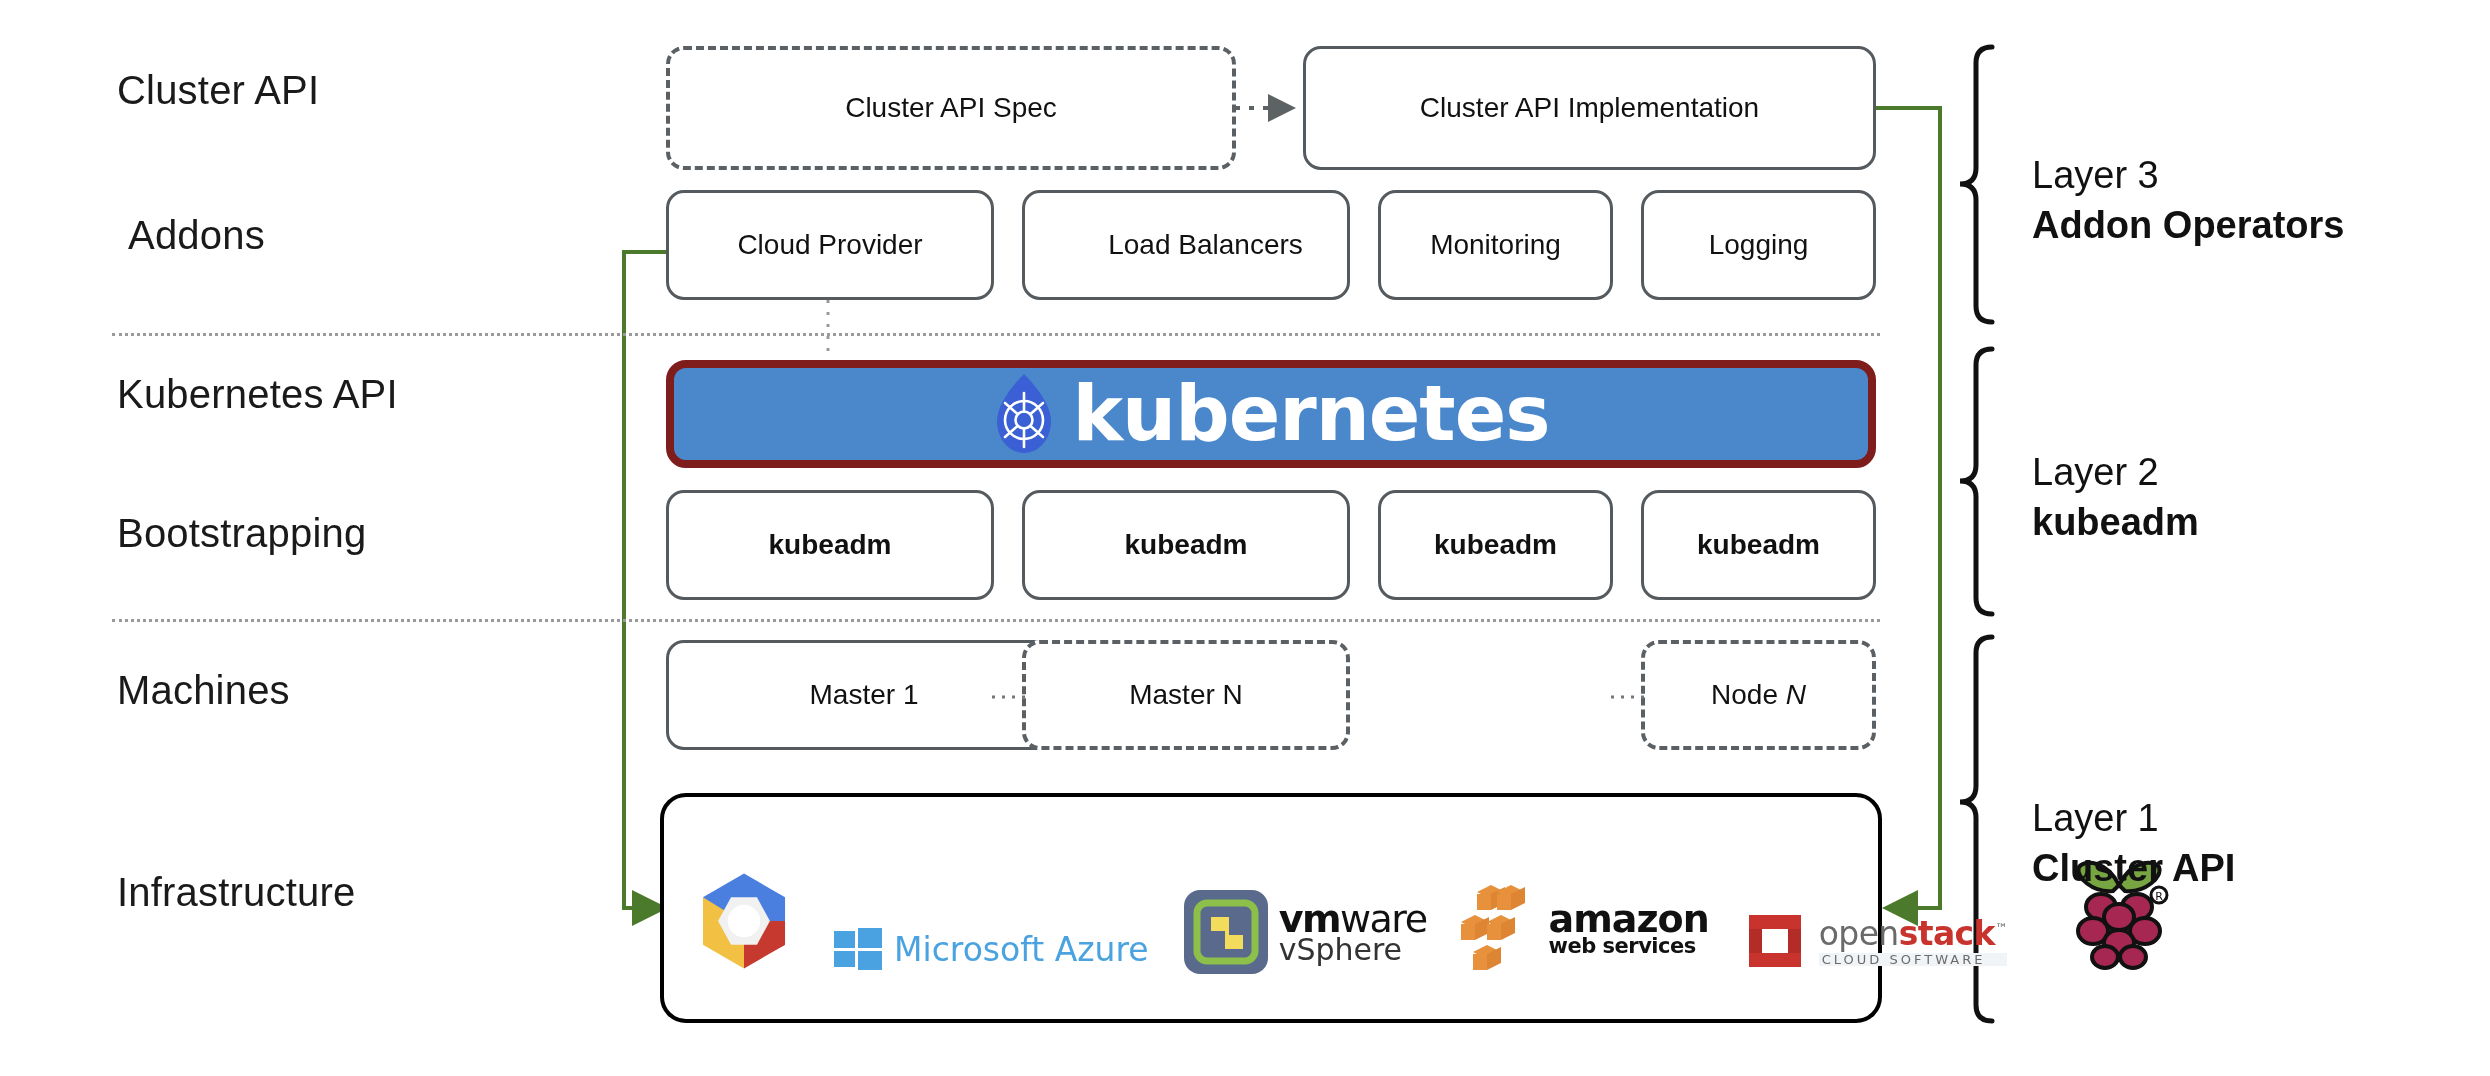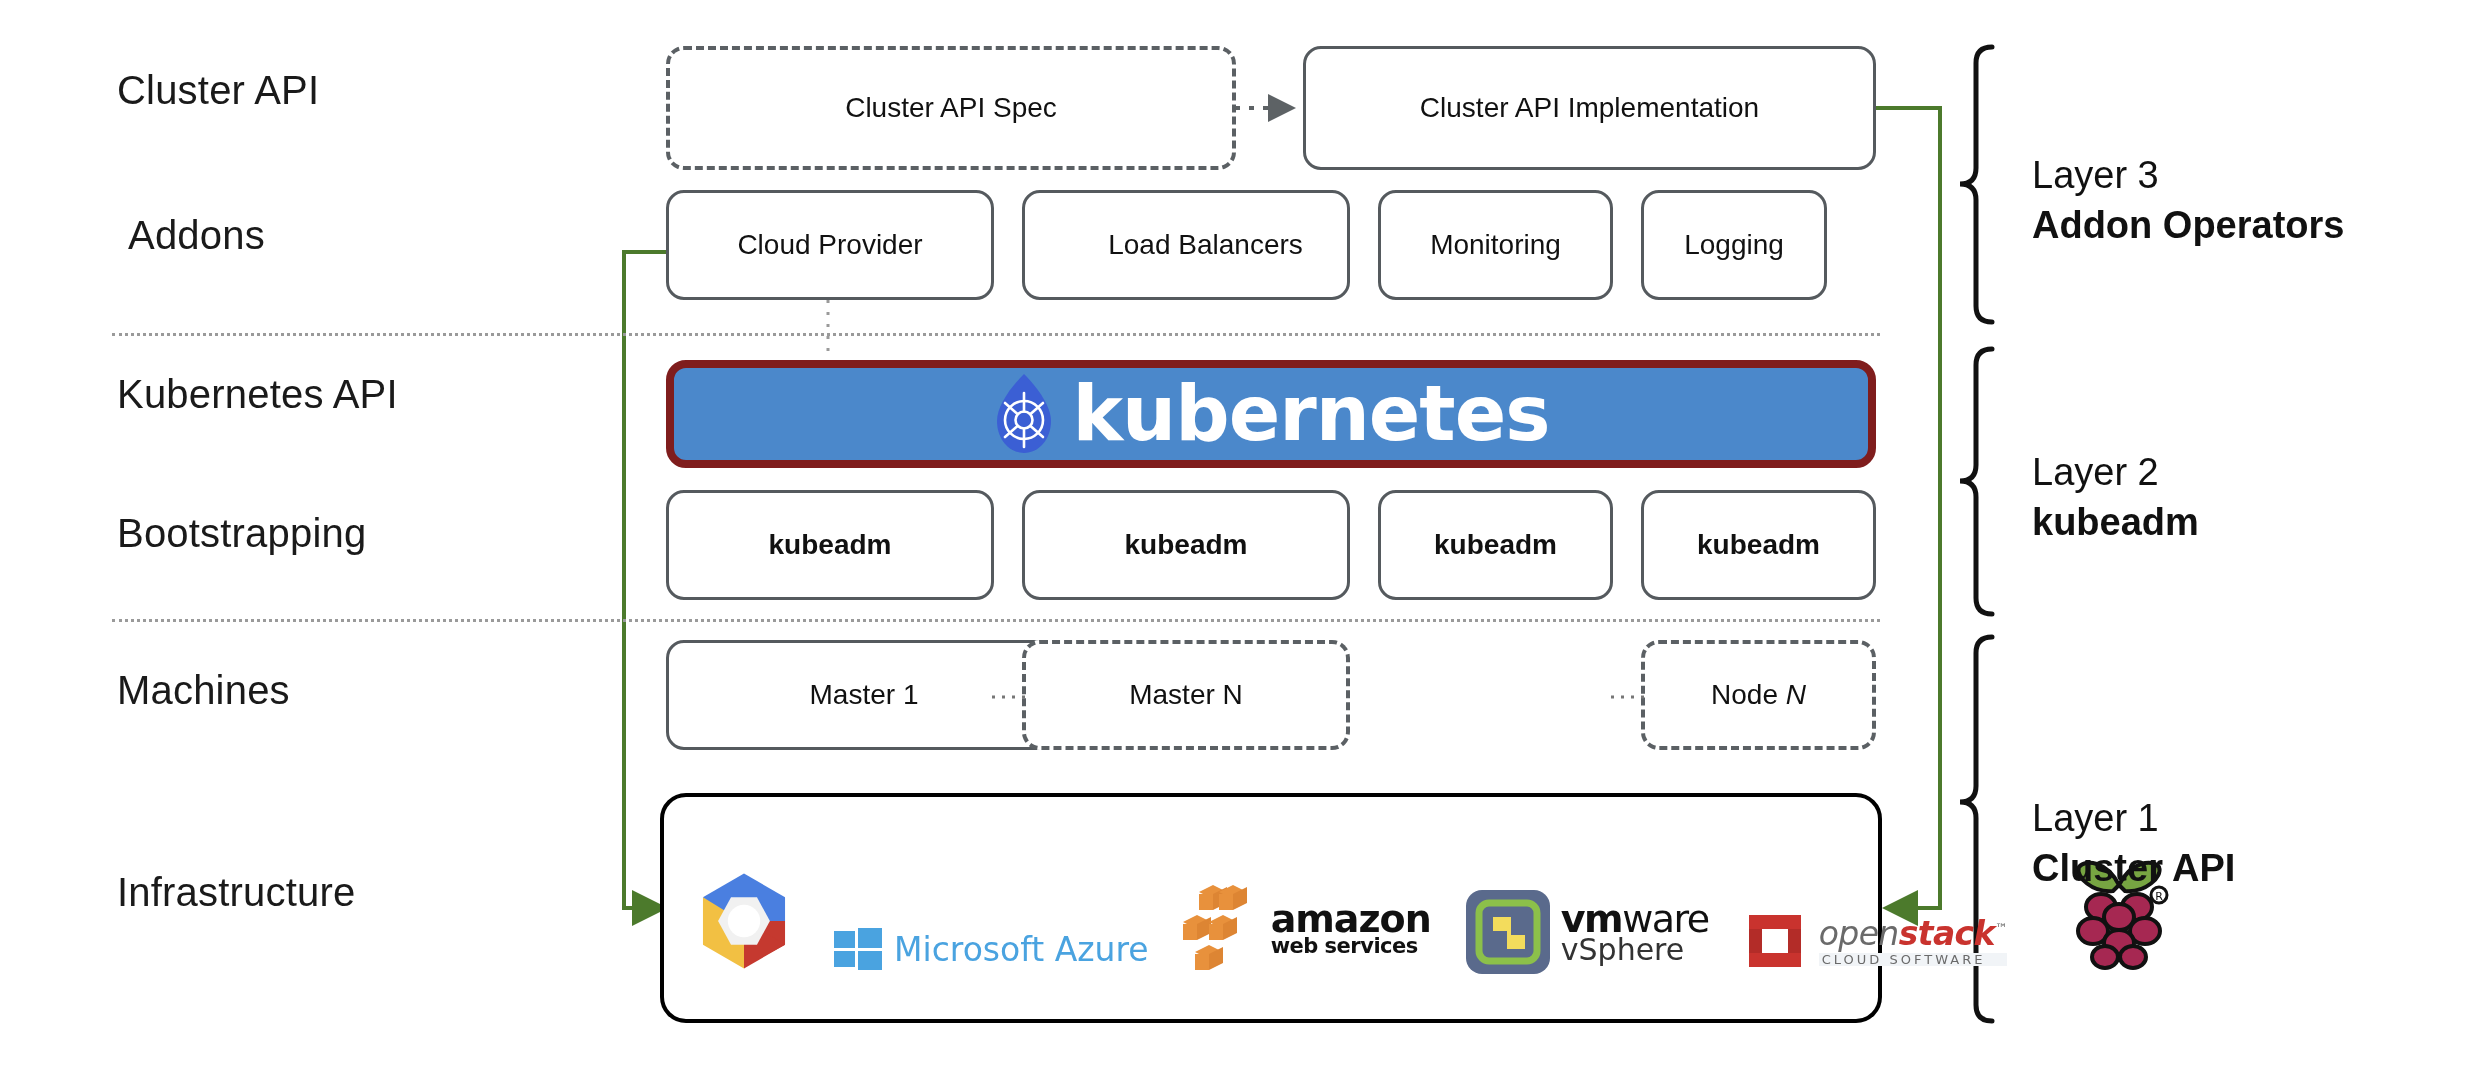--- a/index.html
+++ b/index.html
@@ -117,21 +117,21 @@
     line-height: .92;
     margin-left: 4px;
   }
   .aws-text .l1 { font-size: 38px; font-weight: bold; letter-spacing:-1px; display:block;}
   .aws-text .l2 { font-size: 21px; font-weight: bold; letter-spacing:-.5px; display:block;}
   .vm-text { margin-left: 10px; line-height: 1; }
   .vm-text .l1 { font-family:"DejaVu Sans",sans-serif; font-size: 38px; font-weight: bold; color:#111; letter-spacing:-1.5px; display:block;}
   .vm-text .l1 .light { font-weight: normal; }
   .vm-text .l2 { font-family:"DejaVu Sans",sans-serif; font-size: 30px; color:#333; display:block; margin-top:-3px;}
   .os-text { margin-left: 8px; line-height: 1; }
-  .os-text .l1 { font-family:"DejaVu Sans",sans-serif; font-size: 33px; color:#6a6a6a; display:block; letter-spacing:-.6px;font-style:italic;}
+  .os-text .l1 { font-family:"DejaVu Sans",sans-serif; font-size: 33px; color:#6a6a6a; display:block; letter-spacing:-.6px;}
   .os-text .l1 b { color:#c9332e; font-weight:bold; }
   .os-text .l1 sup { font-size: 13px; }
   .os-text .l2 { font-family:"DejaVu Sans",sans-serif; font-size: 13px; color:#6a6a6a; letter-spacing:3px; display:block; background:#f1f4f7; padding:0 3px; margin-top:3px;}
 </style>
 </head>
 <body>
 
 <div id="stage">
 
   <svg id="overlay" viewBox="0 0 2490 1076" xmlns="http://www.w3.org/2000/svg">
@@ -192,21 +192,21 @@
 
   <div class="box solid" style="left:1303px; top:46px; width:573px; height:124px;">
     <span>Cluster API Implementation</span>
   </div>
   <div class="box solid" style="left:1022px; top:190px; width:328px; height:110px;padding-left:39px;">
     <span>Load Balancers</span>
   </div>
   <div class="box solid" style="left:1378px; top:190px; width:235px; height:110px;">
     <span>Monitoring</span>
   </div>
-  <div class="box solid" style="left:1641px; top:190px; width:186px; height:110px;">
+  <div class="box solid" style="left:1641px; top:190px; width:235px; height:110px;">
     <span>Logging</span>
   </div>
 
   <div class="k8s-banner" style="left:666px; top:360px; width:1210px; height:108px;">
     <span style="display:inline-block;width:62px;height:82px;">
       <svg viewBox="0 0 62 82" width="62" height="82" xmlns="http://www.w3.org/2000/svg">
         <path d="M31 1 C46 16 58 34 58 48 C58 66 46 80 31 80 C16 80 4 66 4 48 C4 34 16 16 31 1 Z" fill="#3b5fd4"></path>
         <g stroke="#ffffff" stroke-width="2.6" fill="none" stroke-linecap="round">
           <circle cx="31" cy="47" r="19"></circle>
           <circle cx="31" cy="47" r="8.5"></circle>
@@ -271,20 +271,32 @@
     </div>
 
     <div class="logo">
       <svg width="52" height="52" viewBox="0 0 52 52" xmlns="http://www.w3.org/2000/svg">
         <rect x="2" y="8" width="21" height="17" fill="#4aa3e0"></rect>
         <rect x="26" y="5" width="24" height="20" fill="#4aa3e0"></rect>
         <rect x="2" y="28" width="21" height="16" fill="#4aa3e0"></rect>
         <rect x="26" y="28" width="24" height="19" fill="#4aa3e0"></rect>
       </svg>
       <span class="azure-text">Microsoft Azure</span>
+    </div>
+
+    <div class="logo">
+      <svg width="86" height="86" viewBox="0 0 86 86" xmlns="http://www.w3.org/2000/svg">
+        <rect x="1" y="1" width="84" height="84" rx="16" fill="#5a6a8c"></rect>
+        <rect x="14" y="14" width="58" height="58" rx="10" fill="none" stroke="#8cc04a" stroke-width="7"></rect>
+        <path d="M28 28 h18 v18 h14 v14 h-18 v-18 h-14 z" fill="#f3dc5c"></path>
+      </svg>
+      <span class="vm-text">
+        <span class="l1">vm<span class="light">ware</span></span>
+        <span class="l2">vSphere</span>
+      </span>
     </div>
 
     <div class="logo">
       <svg width="84" height="92" viewBox="0 0 84 92" xmlns="http://www.w3.org/2000/svg">
         <g fill="#e8913c">
           <path d="M30 2 l14 7 l-14 7 l-14 -7 z"></path>
             <rect x="16" y="11" width="14" height="16"></rect>
             <path d="M30 11 l14 -7 v16 l-14 7 z" fill="#dd8533"></path>
           <path d="M50 2 l14 7 l-14 7 l-14 -7 z"></path>
             <rect x="36" y="11" width="14" height="16"></rect>
@@ -300,32 +312,20 @@
             <path d="M26 71 l14 -7 v16 l-14 7 z" fill="#dd8533"></path>
         </g>
       </svg>
       <span class="aws-text">
         <span class="l1">amazon</span>
         <span class="l2">web services</span>
       </span>
     </div>
 
     <div class="logo">
-      <svg width="86" height="86" viewBox="0 0 86 86" xmlns="http://www.w3.org/2000/svg">
-        <rect x="1" y="1" width="84" height="84" rx="16" fill="#5a6a8c"></rect>
-        <rect x="14" y="14" width="58" height="58" rx="10" fill="none" stroke="#8cc04a" stroke-width="7"></rect>
-        <path d="M28 28 h18 v18 h14 v14 h-18 v-18 h-14 z" fill="#f3dc5c"></path>
-      </svg>
-      <span class="vm-text">
-        <span class="l1">vm<span class="light">ware</span></span>
-        <span class="l2">vSphere</span>
-      </span>
-    </div>
-
-    <div class="logo">
       <svg width="68" height="68" viewBox="0 0 68 68" xmlns="http://www.w3.org/2000/svg">
         <rect x="6" y="8" width="52" height="14" fill="#c9332e"></rect>
         <rect x="6" y="46" width="52" height="14" fill="#c9332e"></rect>
         <rect x="6" y="22" width="13" height="24" fill="#b32c28"></rect>
         <rect x="45" y="22" width="13" height="24" fill="#b32c28"></rect>
         <rect x="19" y="22" width="26" height="24" fill="#ffffff"></rect>
       </svg>
       <span class="os-text">
         <span class="l1">open<b>stack</b><sup>™</sup></span>
         <span class="l2">CLOUD SOFTWARE</span>

